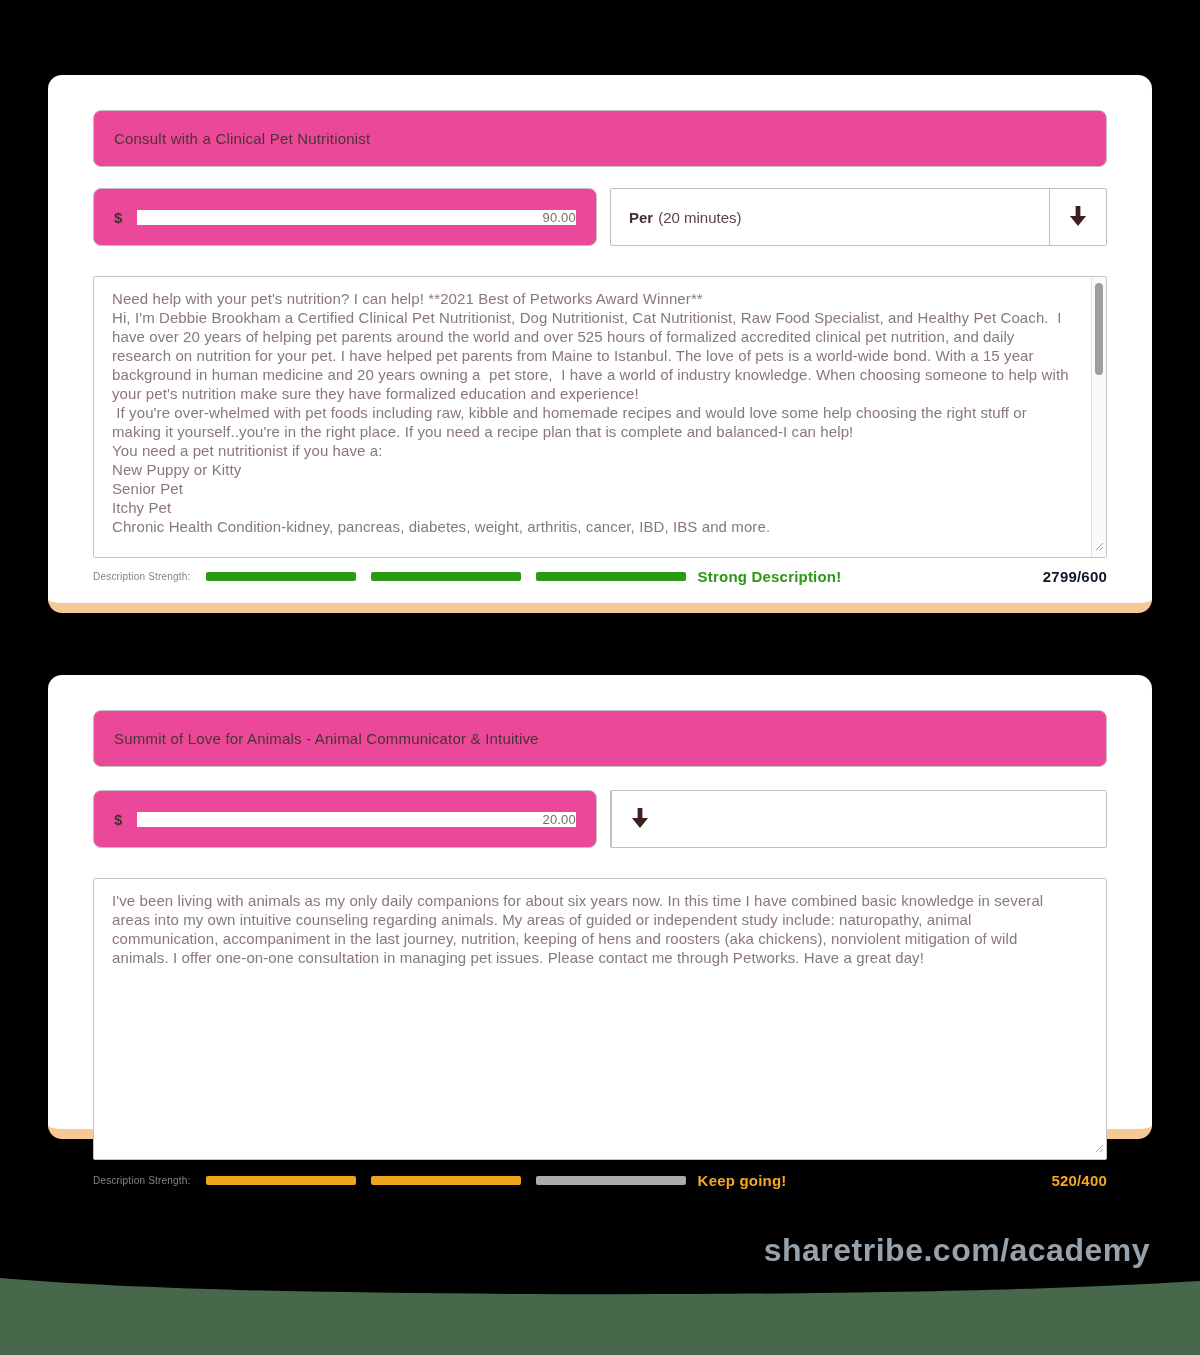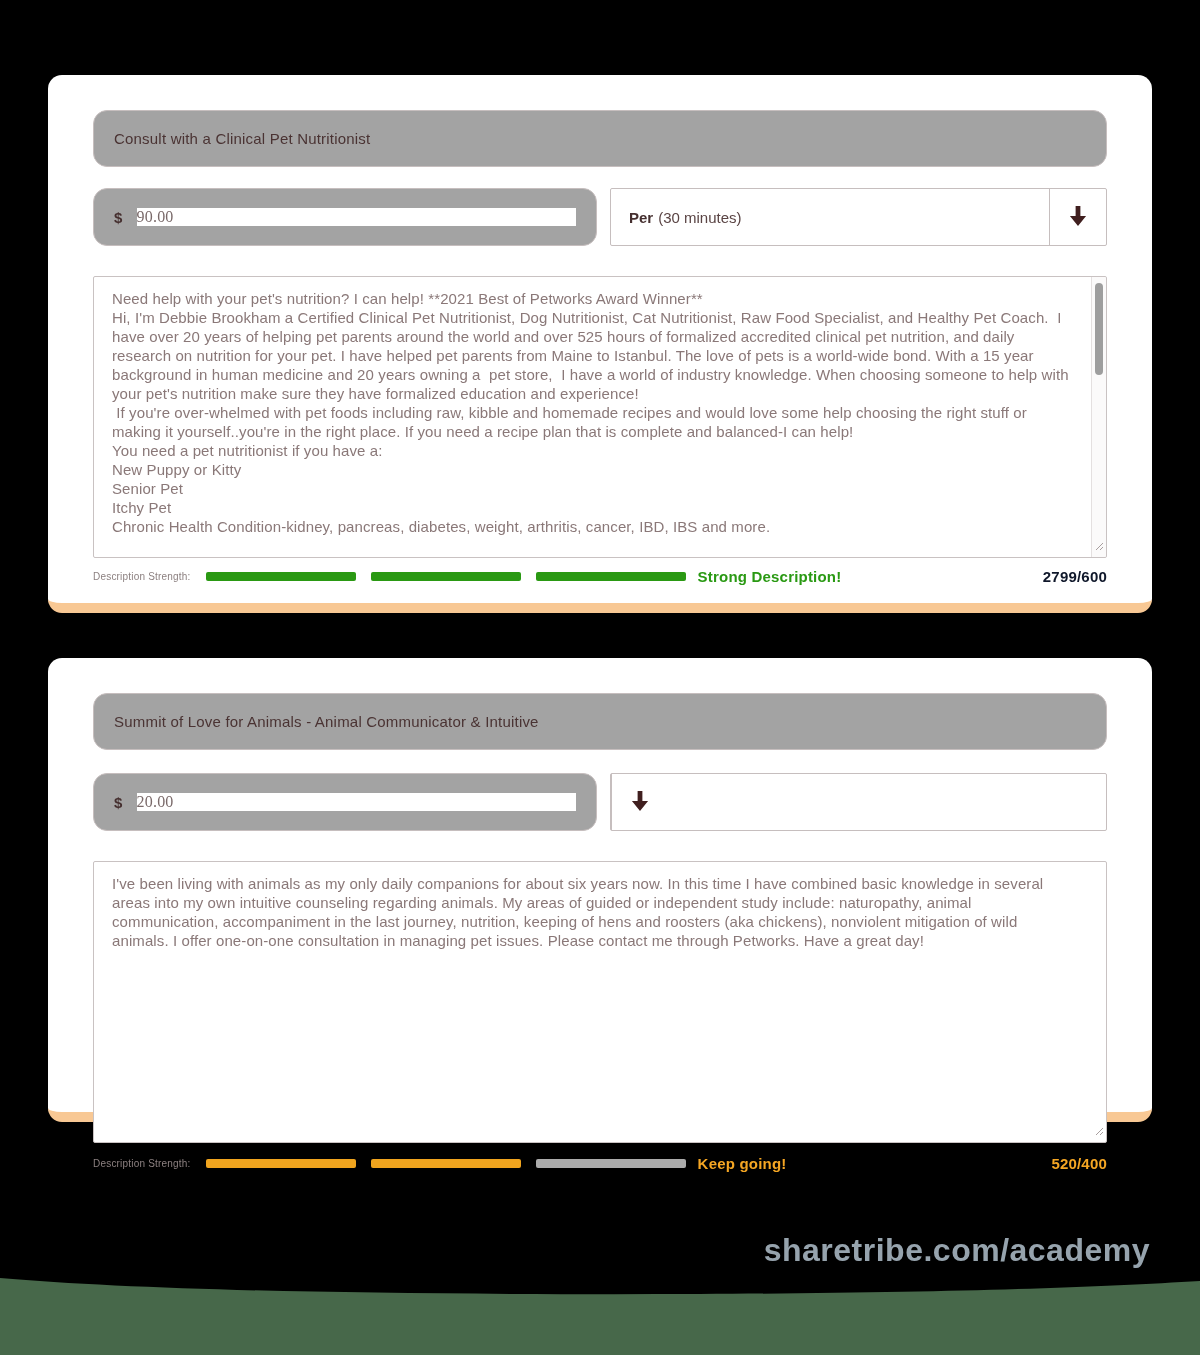--- a/index.html
+++ b/index.html
@@ -15,41 +15,41 @@
   }
   .card {
     position:absolute; left:48px; width:1104px;
     background:#fff;
     border-radius:14px;
     border-bottom:10px solid #f8c894;
     box-shadow:0 14px 34px rgba(0,0,0,0.6);
     padding:35px 45px 0 45px;
   }
   .card-1 { top:75px; height:538px; }
-  .card-2 { top:658px; height:464px; }
+  .card-2 { top:675px; height:464px; }
 
   .field {
     width:100%; height:57px;
-    border:1px solid #c6bebe; border-radius:14px;
-    background:#a3a3a3;
+    border:1px solid #c6bebe; border-radius:8px;
+    background:#ec4899;
     display:flex; align-items:center;
     padding:0 20px;
     font-size:15px; color:#4a3333; letter-spacing:0.2px;
   }
   input.field {
     outline:none;
     font-family:"Liberation Sans", sans-serif;
   }
   .row { display:flex; gap:13px; margin-top:21px; }
   .price-field { width:504px; height:58px; gap:14px; }
   .currency { font-weight:bold; color:#452f2f; }
   .amount {
     border:none; outline:none; flex:1;
-    font-family:Liberation Serif, serif;
-    font-size:16px; color:#7a6a6a; letter-spacing:0.2px;
+    font-family:Liberation Sans, sans-serif;
+    font-size:13px; color:#7a6a6a; letter-spacing:0.2px;text-align:right;
   }
   .per-field {
     flex:1; height:58px;
     border:1px solid #c6bebe; border-radius:2px;
     display:flex; align-items:center;
     cursor:pointer; background:#fff;
   }
   .per-text { flex:1; padding:0 18px; font-size:15px; }
   .per-label { font-weight:bold; color:#452f2f; }
   .per-unit { color:#5a4444; margin-left:5px; }
@@ -99,21 +99,21 @@
 
 <section class="card card-1">
   <input class="field" readonly="" value="Consult with a Clinical Pet Nutritionist" style="">
   <div class="row">
     <div class="field price-field">
       <span class="currency">$</span>
       <input class="amount" readonly="" value="90.00" style="">
     </div>
     <div class="per-field">
       <div class="per-text">
-        <span class="per-label">Per</span><span class="per-unit">(30 minutes)</span>
+        <span class="per-label">Per</span><span class="per-unit">(20 minutes)</span>
       </div>
       <button class="arrow-cell" style="border-top:none;border-right:none;border-bottom:none;">
         <span>
           <svg width="22" height="24" viewBox="0 0 24 26">
             <path d="M9.4 2 h5.2 v11 h6.2 L12 24 3.2 13 h6.2 z" fill="#401f1f"></path>
           </svg>
         </span>
       </button>
     </div>
   </div>

